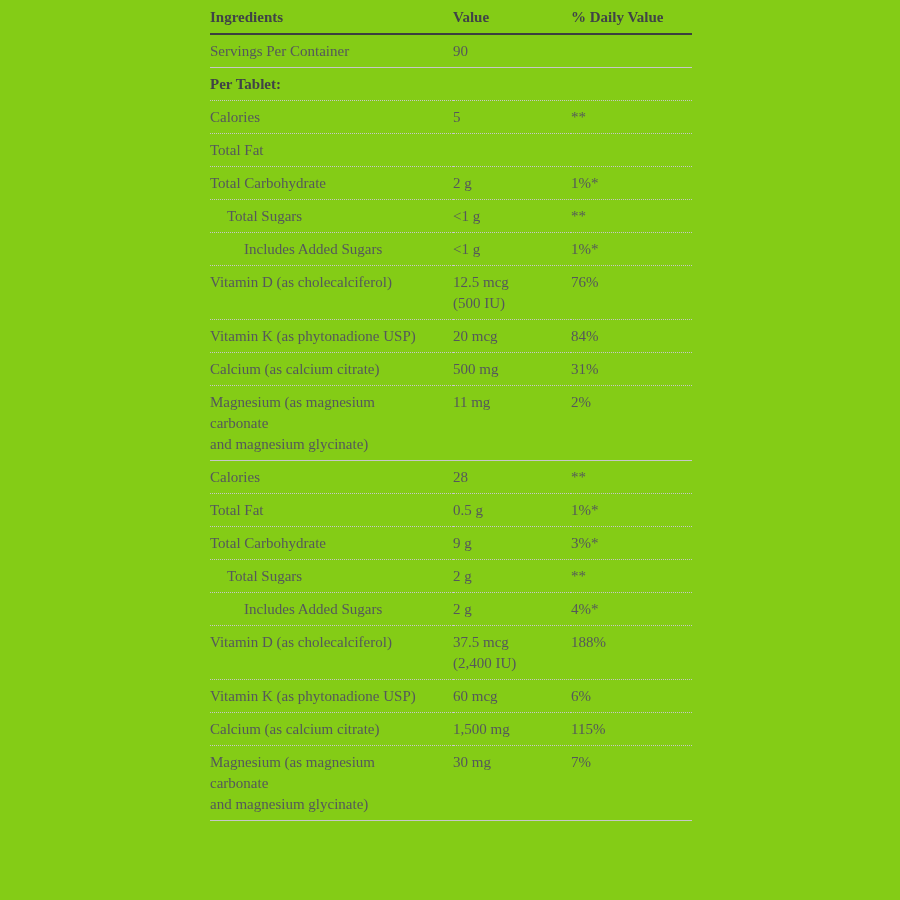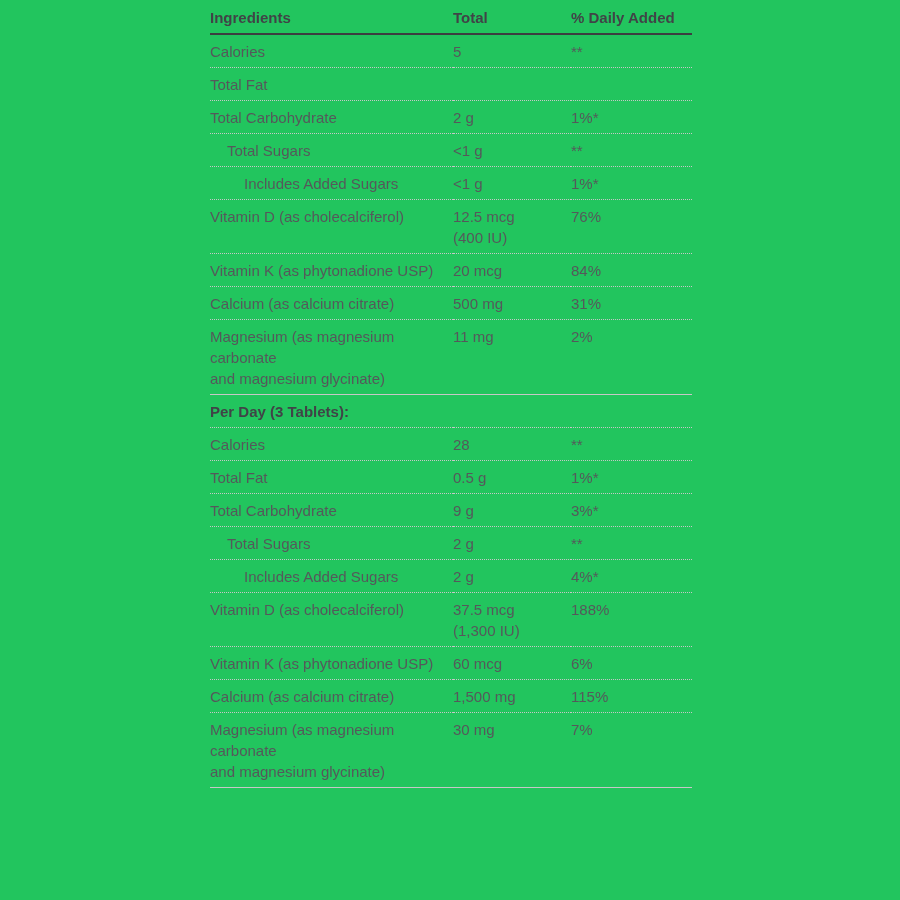--- a/index.html
+++ b/index.html
@@ -1,23 +1,23 @@
 <!DOCTYPE html>
 <html><head>
 <meta charset="utf-8">
 <style>
   * { margin: 0; padding: 0; box-sizing: border-box; }
   html, body { background: #ffffff; }
   .page {
     position: relative;
     width: 900px;
     height: 900px;
-    background: #22c55e;
+    background: #84cc16;
     overflow: hidden;
-    font-family: Liberation Sans, sans-serif;
+    font-family: Liberation Serif, serif;
     color: #55585b;
   }
   .facts-wrap {
     position: absolute;
     left: 210px;
     top: 0;
     width: 482px;
   }
   table.facts {
     width: 100%;
@@ -58,25 +58,33 @@
   <div class="facts-wrap">
     <table class="facts">
       <colgroup>
         <col class="c1">
           <col class="c2">
           <col class="c3">
       </colgroup>
       <thead>
         <tr>
           <th>Ingredients</th>
-          <th>Total</th>
-          <th>% Daily Added</th>
+          <th>Value</th>
+          <th>% Daily Value</th>
         </tr>
       </thead>
       <tbody>
+        <tr class="sep-solid">
+          <td>Servings Per Container</td>
+          <td>90</td>
+          <td></td>
+        </tr>
+        <tr class="section">
+          <td colspan="3">Per Tablet:</td>
+        </tr>
         <tr>
           <td>Calories</td>
           <td>5</td>
           <td>**</td>
         </tr>
         <tr>
           <td>Total Fat</td>
           <td></td>
           <td></td>
         </tr>
@@ -91,42 +99,39 @@
           <td>**</td>
         </tr>
         <tr>
           <td class="ind2">Includes Added Sugars</td>
           <td>&lt;1 g</td>
           <td>1%*</td>
         </tr>
         <tr>
           <td>Vitamin D (as cholecalciferol)</td>
           <td>12.5 mcg
-(400 IU)</td>
+(500 IU)</td>
           <td>76%</td>
         </tr>
         <tr>
           <td>Vitamin K (as phytonadione USP)</td>
           <td>20 mcg</td>
           <td>84%</td>
         </tr>
         <tr>
           <td>Calcium (as calcium citrate)</td>
           <td>500 mg</td>
           <td>31%</td>
         </tr>
         <tr class="sep-solid">
           <td>Magnesium (as magnesium
 carbonate
 and magnesium glycinate)</td>
           <td>11 mg</td>
           <td>2%</td>
-        </tr>
-        <tr class="section">
-          <td colspan="3">Per Day (3 Tablets):</td>
         </tr>
         <tr>
           <td>Calories</td>
           <td>28</td>
           <td>**</td>
         </tr>
         <tr>
           <td>Total Fat</td>
           <td>0.5 g</td>
           <td>1%*</td>
@@ -142,21 +147,21 @@
           <td>**</td>
         </tr>
         <tr>
           <td class="ind2">Includes Added Sugars</td>
           <td>2 g</td>
           <td>4%*</td>
         </tr>
         <tr>
           <td>Vitamin D (as cholecalciferol)</td>
           <td>37.5 mcg
-(1,300 IU)</td>
+(2,400 IU)</td>
           <td>188%</td>
         </tr>
         <tr>
           <td>Vitamin K (as phytonadione USP)</td>
           <td>60 mcg</td>
           <td>6%</td>
         </tr>
         <tr>
           <td>Calcium (as calcium citrate)</td>
           <td>1,500 mg</td>

